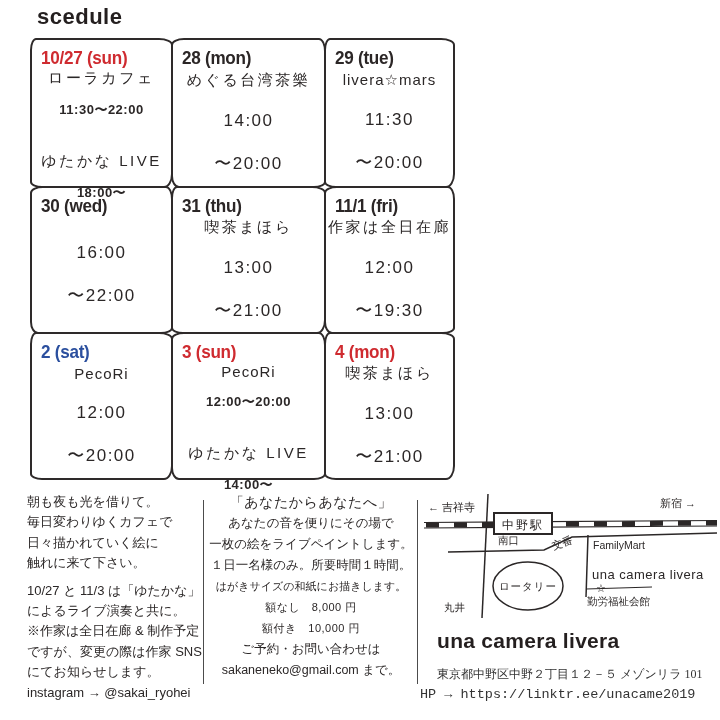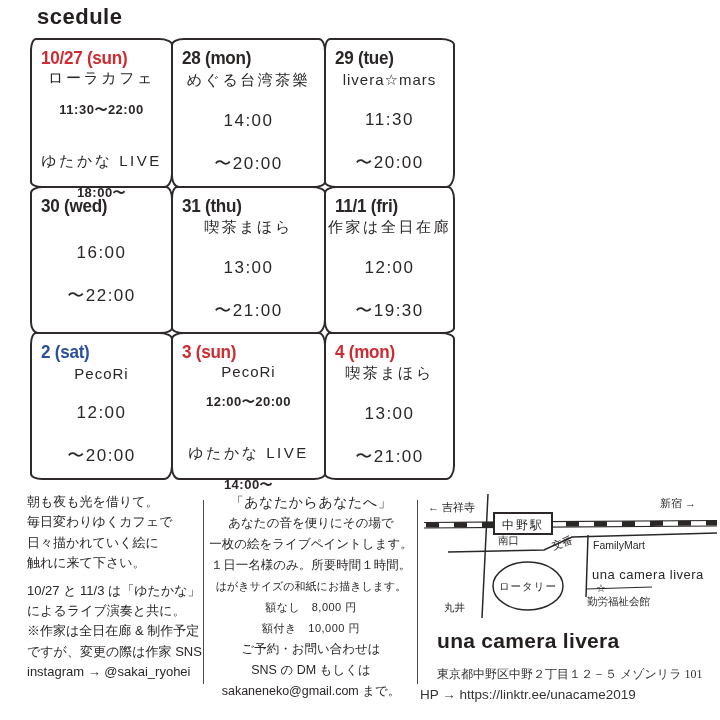--- a/index.html
+++ b/index.html
@@ -61,21 +61,21 @@
   .venue-name {
     position:absolute; left:437px; top:629px;
     font-size:21px; font-weight:800; letter-spacing:0.3px; color:#241f1f;
   }
   .venue-addr {
     position:absolute; left:437px; top:666px; width:280px;
     font-family:"Liberation Serif", serif; font-size:12px; white-space:nowrap; color:#333;
   }
   .venue-hp {
     position:absolute; left:420px; top:687px;
-    font-family:Liberation Sans, sans-serif; font-size:13.5px; white-space:nowrap; color:#333;
+    font-family:Liberation Mono, monospace; font-size:13.5px; white-space:nowrap; color:#333;
   }
 </style>
 </head>
 <body>
 
 <div class="page">
 
   <div class="page-title">scedule</div>
 
   <div class="sched-table">
@@ -168,36 +168,36 @@
 
   <div class="note">
     <p>朝も夜も光を借りて。</p>
     <p>毎日変わりゆくカフェで</p>
     <p>日々描かれていく絵に</p>
     <p>触れに来て下さい。</p>
     <p class="gap">10/27 と 11/3 は「ゆたかな」</p>
     <p>によるライブ演奏と共に。</p>
     <p>※作家は全日在廊 &amp; 制作予定</p>
     <p>ですが、変更の際は作家 SNS</p>
+    <p>にてお知らせします。</p>
     <p>instagram → @sakai_ryohei</p>
   </div>
 
   <div class="vdiv d1"></div>
   <div class="vdiv d2"></div>
 
   <div class="offer">
     <div class="heading">「あなたからあなたへ」</div>
     <div>あなたの音を便りにその場で</div>
     <div>一枚の絵をライブペイントします。</div>
     <div>１日一名様のみ。所要時間１時間。</div>
     <div class="small">はがきサイズの和紙にお描きします。</div>
     <div class="price">額なし　8,000 円</div>
     <div class="price">額付き　10,000 円</div>
     <div>ご予約・お問い合わせは</div>
-    <div>SNS の DM もしくは</div>
     <div>sakaneneko@gmail.com まで。</div>
   </div>
 
   <svg class="map" width="293" height="140" viewBox="0 0 293 140">
 
     <line x1="0" y1="36.5" x2="293" y2="34.5" stroke="#2b2727" stroke-width="1.2"></line>
     <line x1="0" y1="42" x2="293" y2="40" stroke="#2b2727" stroke-width="1.2"></line>
     <line x1="2" y1="39" x2="293" y2="37" stroke="#2b2727" stroke-width="5" stroke-dasharray="13 15"></line>
 
     <rect x="70" y="27" width="58" height="21" fill="#ffffff" stroke="#2b2727" stroke-width="2"></rect>

